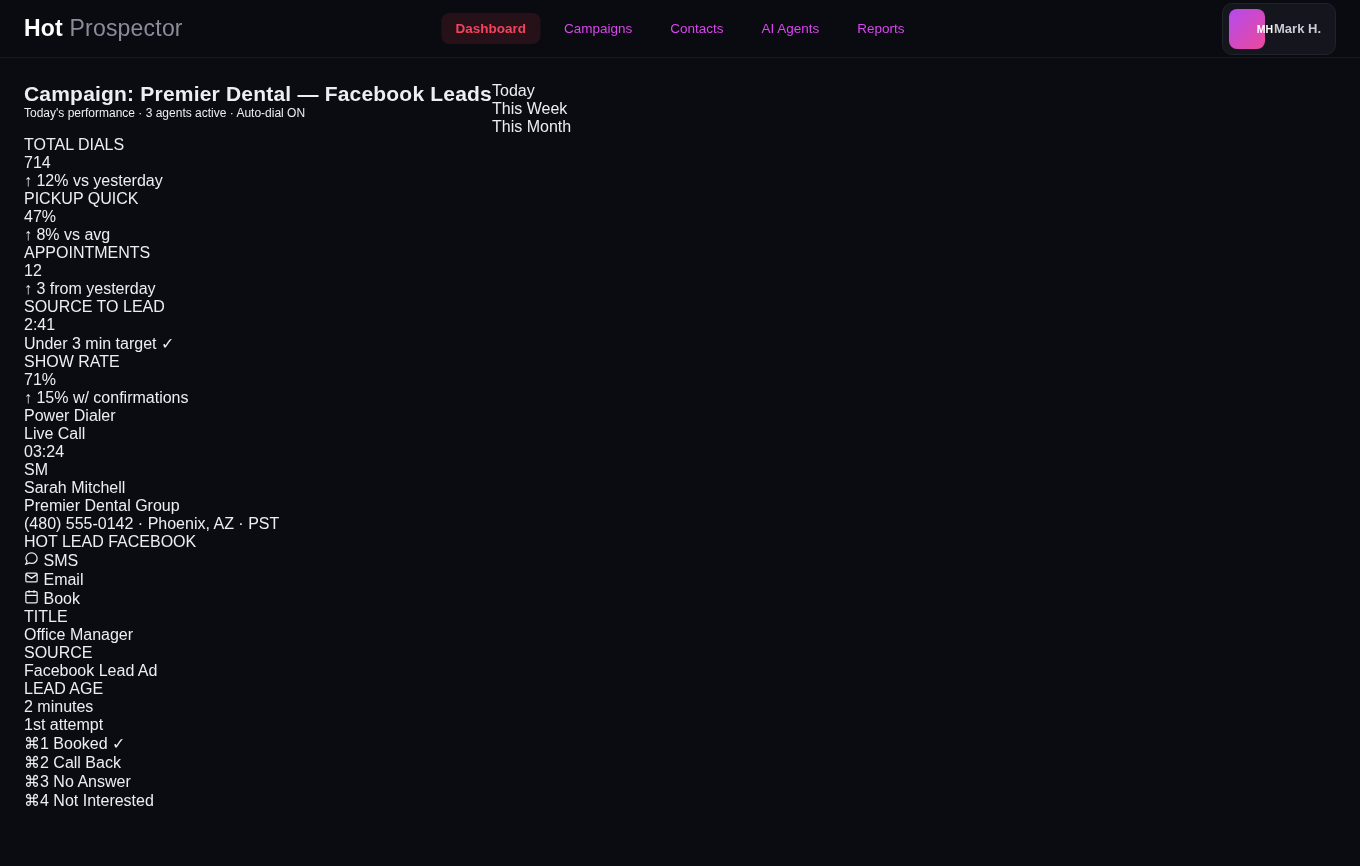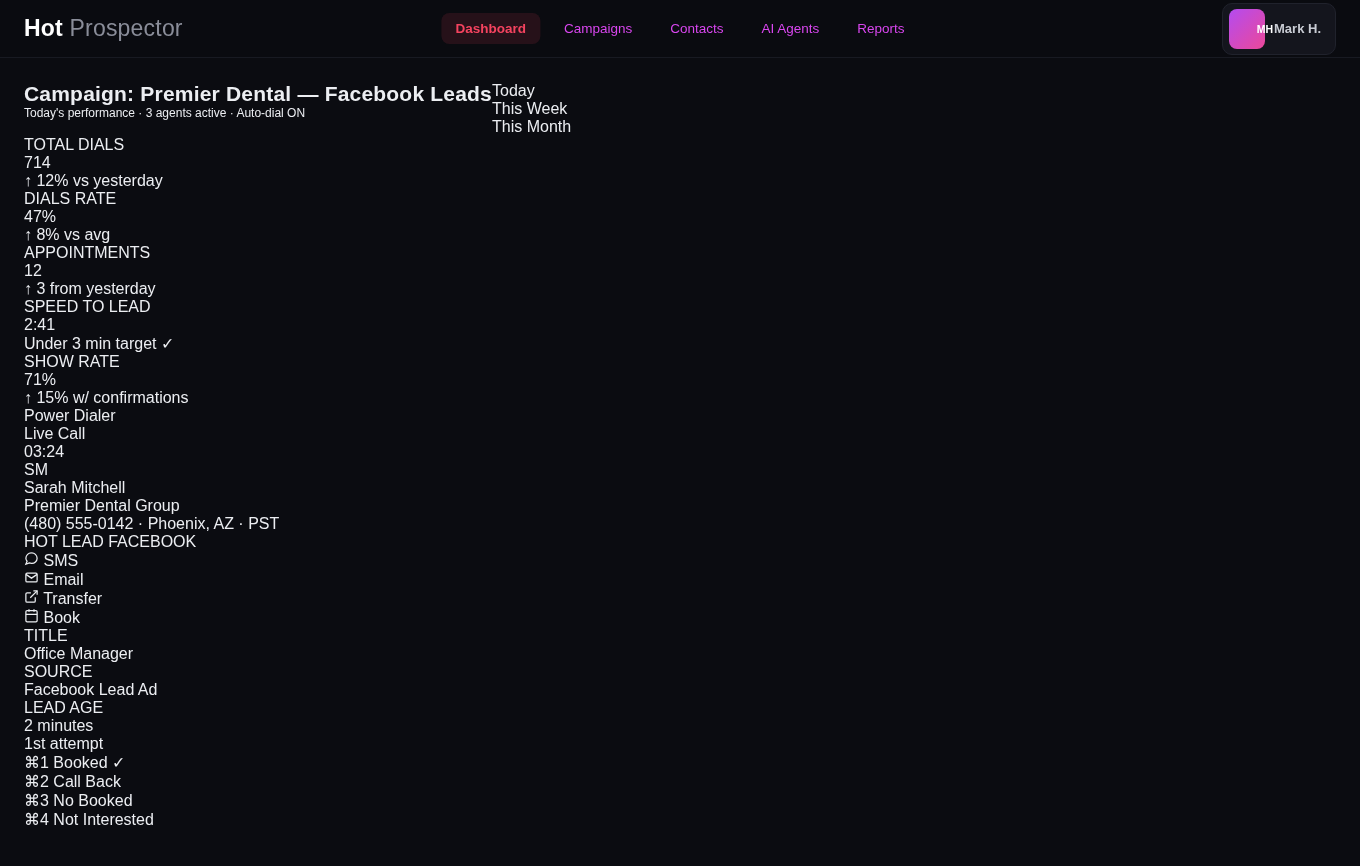--- a/index.html
+++ b/index.html
@@ -229,31 +229,31 @@
     </div>
   </div>
 
   <div class="kpi-row">
     <div class="kpi accent-red">
       <div class="kpi-label">TOTAL DIALS</div>
       <div class="kpi-value red">714</div>
       <div class="kpi-delta">↑ 12% vs yesterday</div>
     </div>
     <div class="kpi">
-      <div class="kpi-label">DIALS RATE</div>
+      <div class="kpi-label">PICKUP QUICK</div>
       <div class="kpi-value">47%</div>
       <div class="kpi-delta">↑ 8% vs avg</div>
     </div>
     <div class="kpi">
       <div class="kpi-label">APPOINTMENTS</div>
       <div class="kpi-value">12</div>
       <div class="kpi-delta">↑ 3 from yesterday</div>
     </div>
     <div class="kpi">
-      <div class="kpi-label">SPEED TO LEAD</div>
+      <div class="kpi-label">SOURCE TO LEAD</div>
       <div class="kpi-value green">2:41</div>
       <div class="kpi-delta">Under 3 min target ✓</div>
     </div>
     <div class="kpi">
       <div class="kpi-label">SHOW RATE</div>
       <div class="kpi-value">71%</div>
       <div class="kpi-delta">↑ 15% w/ confirmations</div>
     </div>
   </div>
 
@@ -290,28 +290,20 @@
                 </svg></span>
             <span>SMS</span>
           </div>
           <div class="action-btn act-email">
             <span><svg viewBox="0 0 24 24" fill="none" stroke="currentColor" stroke-width="2" width="15" height="15">
                   <rect x="3" y="5" width="18" height="14" rx="2"></rect>
                   <path d="M3 7l9 6 9-6"></path>
                 </svg></span>
             <span>Email</span>
           </div>
-          <div class="action-btn act-transfer">
-            <span><svg viewBox="0 0 24 24" fill="none" stroke="currentColor" stroke-width="2" width="15" height="15">
-                  <path d="M18 13v6a2 2 0 01-2 2H5a2 2 0 01-2-2V8a2 2 0 012-2h6"></path>
-                  <path d="M15 3h6v6"></path>
-                  <path d="M10 14L21 3"></path>
-                </svg></span>
-            <span>Transfer</span>
-          </div>
           <div class="action-btn act-book">
             <span><svg viewBox="0 0 24 24" fill="none" stroke="currentColor" stroke-width="2" width="15" height="15">
                   <rect x="3" y="4" width="18" height="18" rx="2"></rect>
                   <path d="M16 2v4M8 2v4M3 10h18"></path>
                 </svg></span>
             <span>Book</span>
           </div>
         </div>
 
         <div class="field-grid">
@@ -337,21 +329,21 @@
           <div class="dispo active">
             <span class="dispo-key">⌘1</span>
             <span class="dispo-label">Booked ✓</span>
           </div>
           <div class="dispo">
             <span class="dispo-key">⌘2</span>
             <span class="dispo-label">Call Back</span>
           </div>
           <div class="dispo">
             <span class="dispo-key">⌘3</span>
-            <span class="dispo-label">No Booked</span>
+            <span class="dispo-label">No Answer</span>
           </div>
           <div class="dispo">
             <span class="dispo-key">⌘4</span>
             <span class="dispo-label">Not Interested</span>
           </div>
 
         </div>
       </div>
     </div>
 

